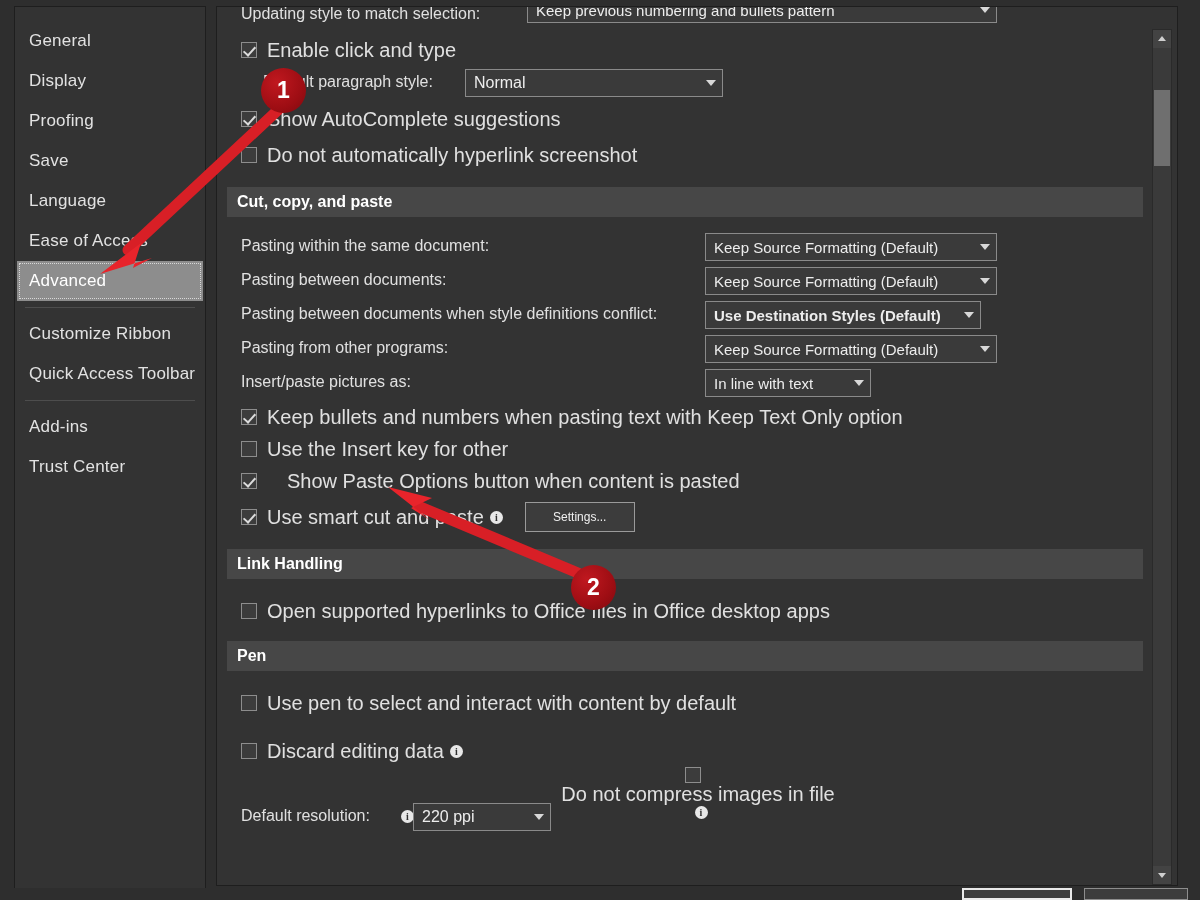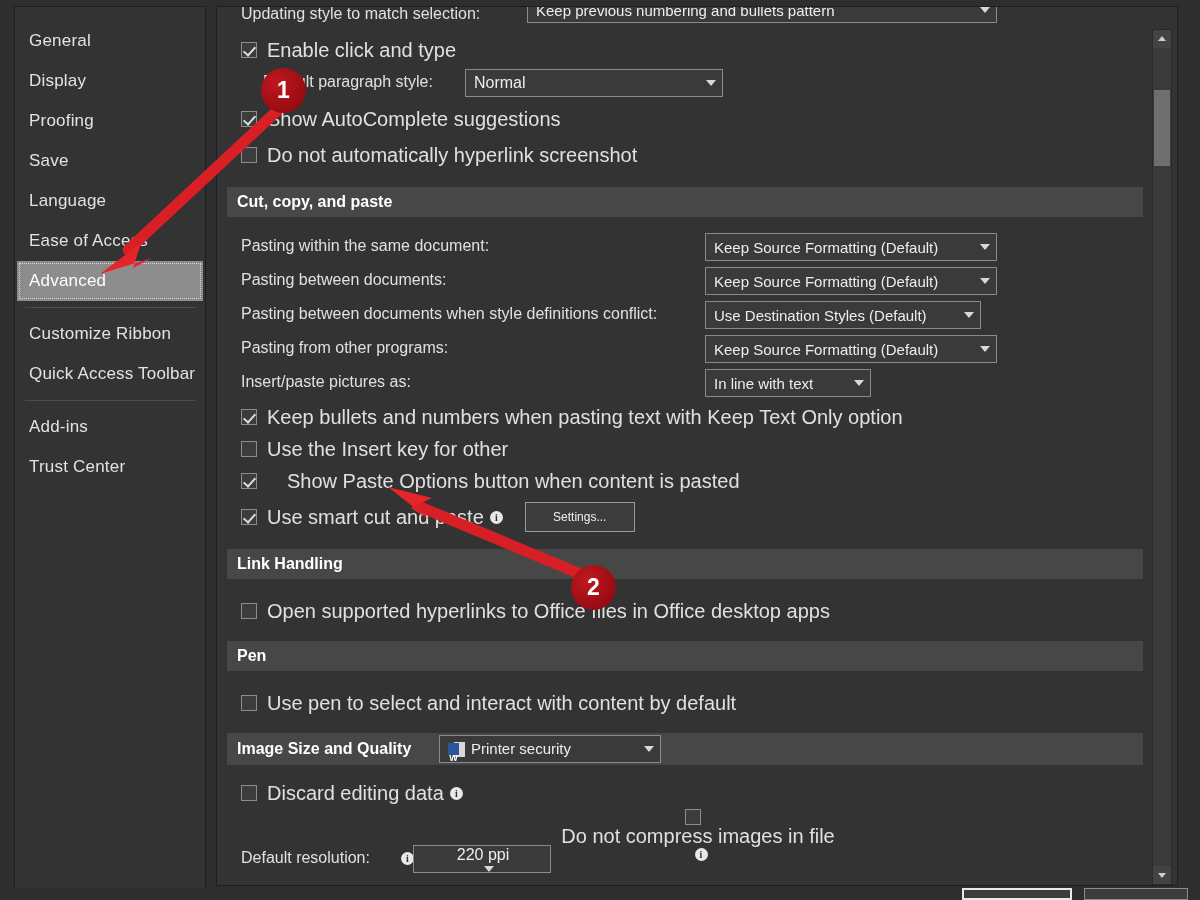--- a/index.html
+++ b/index.html
@@ -218,21 +218,21 @@
       <div style="position:relative;height:34px;">
         <div class="lbl" style="position:absolute;left:24px;top:6px;">Pasting between documents:</div>
         <div class="dd" style="position:absolute;left:488px;top:2px;width:292px;height:28px;">
           <span class="ddtext">Keep Source Formatting (Default)</span>
           <span class="caret"></span>
         </div>
       </div>
 
       <div style="position:relative;height:34px;">
         <div class="lbl" style="position:absolute;left:24px;top:6px;">Pasting between documents when style definitions conflict:</div>
-        <div class="dd" style="position:absolute;left:488px;top:2px;width:276px;height:28px;">
+        <div class="dd" style="position:absolute;left:488px;top:2px;width:276px;height:28px;font-weight:bold;">
           <span class="ddtext">Use Destination Styles (Default)</span>
           <span class="caret"></span>
         </div>
       </div>
 
       <div style="position:relative;height:34px;">
         <div class="lbl" style="position:absolute;left:24px;top:6px;">Pasting from other programs:</div>
         <div class="dd" style="position:absolute;left:488px;top:2px;width:292px;height:28px;">
           <span class="ddtext">Keep Source Formatting (Default)</span>
           <span class="caret"></span>
@@ -273,48 +273,37 @@
         <span class="cbtext">Open supported hyperlinks to Office files in Office desktop apps</span>
       </div>
 
       <div class="section-head" style="margin-top:10px;">Pen</div>
       <div style="height:12px;"></div>
       <div class="cbrow" style="padding-left:24px;height:40px;">
         <span class="cbox"></span>
         <span class="cbtext">Use pen to select and interact with content by default</span>
       </div>
 
-      <div class="section-head" style="margin-top:10px;height:32px;line-height:32px;">
-        <span>Image Size and Quality</span>
-        <span class="dd" style="position:absolute;left:212px;top:2px;width:222px;height:28px;">
-          <span class="docicon">
-            <span class="pg"></span>
-              <span class="wsq"></span>
-          </span>
-          <span class="ddtext" style="font-weight:normal;">Printer security</span>
-          <span class="caret"></span>
-        </span>
-      </div>
 
       <div style="height:12px;"></div>
       <div class="cbrow" style="padding-left:24px;height:32px;">
         <span class="cbox"></span>
         <span class="cbtext">Discard editing data</span>
         <span class="info">i</span>
       </div>
       <div class="cbrow" style="padding-left:24px;height:32px;flex-direction:column;">
         <span class="cbox"></span>
         <span class="cbtext">Do not compress images in file</span>
         <span class="info">i</span>
       </div>
 
       <div style="position:relative;height:40px;">
         <div class="lbl" style="position:absolute;left:24px;top:8px;">Default resolution:</div>
         <span class="info" style="position:absolute;left:178px;top:11px;">i</span>
-        <div class="dd" style="position:absolute;left:196px;top:4px;width:138px;height:28px;flex-direction:column;">
+        <div class="dd" style="position:absolute;left:196px;top:4px;width:138px;height:28px;">
           <span class="ddtext" style="font-size:16px;">220 ppi</span>
           <span class="caret"></span>
         </div>
       </div>
 
     </div>
 
     <div class="sb">
       <div class="arrow up">
           <span class="tri"></span>

